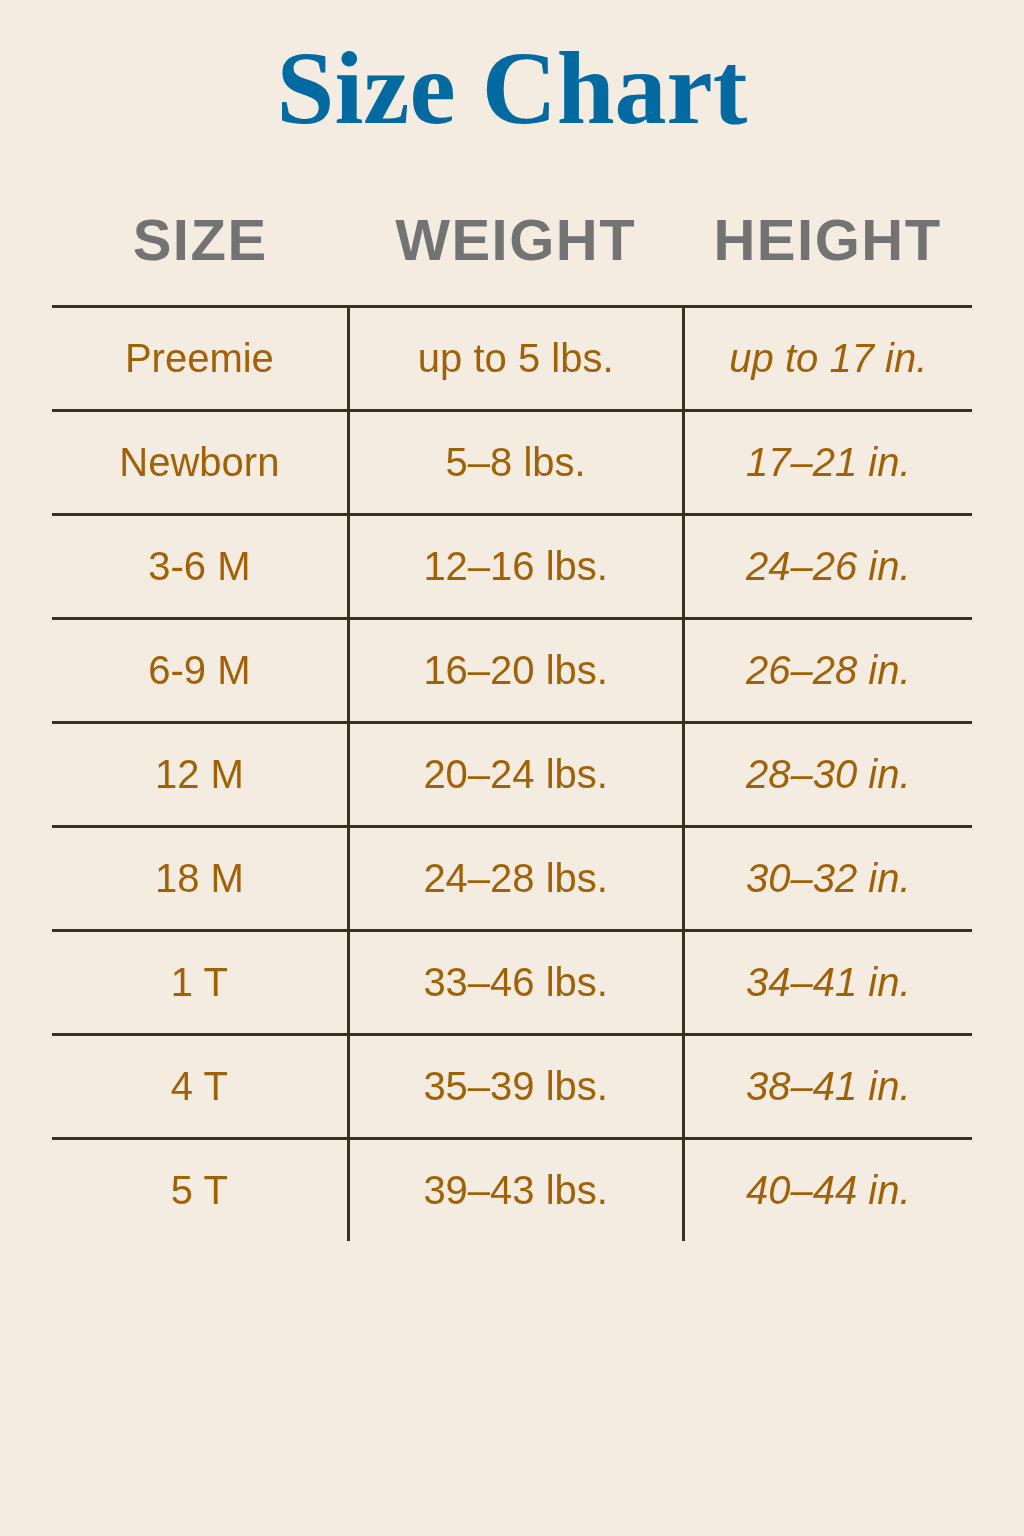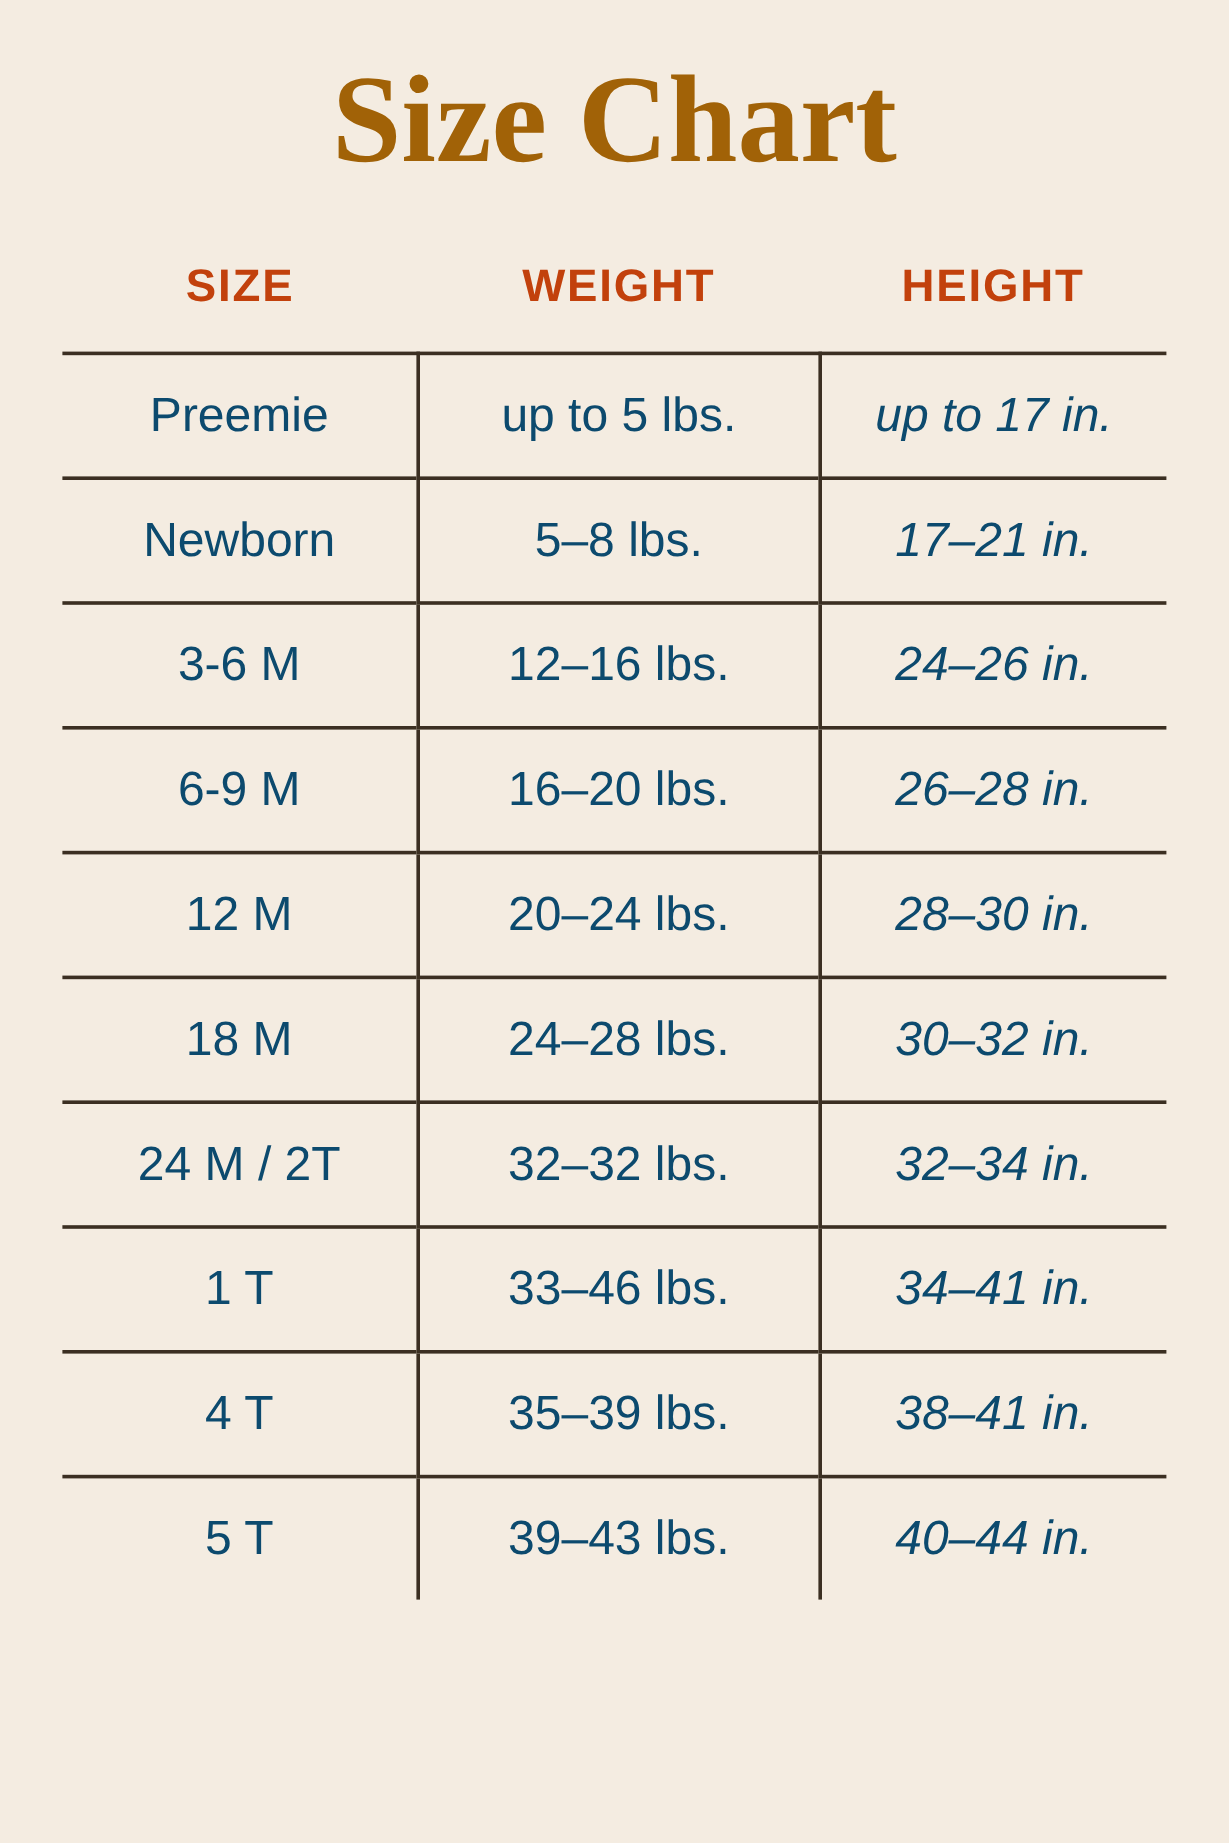--- a/index.html
+++ b/index.html
@@ -20,50 +20,50 @@
     box-sizing: border-box;
     padding: 0 52px;
     position: relative;
   }
   .title {
     font-family: "Liberation Serif", serif;
     font-weight: bold;
     font-size: 104px;
     line-height: 1;
     text-align: center;
-    color: #a16207;
+    color: #0369a1;
     margin: 0;
-    padding-top: 48px;
+    padding-top: 36px;
     letter-spacing: 0px;
   }
   table.size-chart {
     width: 920px;
     margin: 0 auto;
     border-collapse: collapse;
     table-layout: fixed;
     margin-top: 66px;
   }
   table.size-chart col.c1 { width: 32.2%; }
   table.size-chart col.c2 { width: 36.4%; }
   table.size-chart col.c3 { width: 31.4%; }
   thead th {
-    font-size: 38px;
+    font-size: 58px;
     font-weight: bold;
     letter-spacing: 1.5px;
-    color: #c2410c;
+    color: #737373;
     padding: 0 0 32px 0;
     text-align: center;
     border: none;
     font-family: "Liberation Sans", sans-serif;
   }
   tbody td {
     font-size: 40px;
     font-weight: 400;
     text-align: center;
-    color: #0c4a6e;
+    color: #a16207;
     height: 101px;
     padding: 0;
     border-top: 3px solid #3b2f22;
     border-right: 3px solid #3b2f22;
     vertical-align: middle;
     white-space: nowrap;
   }
   tbody td:last-child {
     border-right: none;
     font-style: italic;
@@ -116,25 +116,20 @@
         <td>12 M</td>
         <td>20–24 lbs.</td>
         <td>28–30 in.</td>
       </tr>
       <tr>
         <td>18 M</td>
         <td>24–28 lbs.</td>
         <td>30–32 in.</td>
       </tr>
       <tr>
-        <td>24 M / 2T</td>
-        <td>32–32 lbs.</td>
-        <td>32–34 in.</td>
-      </tr>
-      <tr>
         <td>1 T</td>
         <td>33–46 lbs.</td>
         <td>34–41 in.</td>
       </tr>
       <tr>
         <td>4 T</td>
         <td>35–39 lbs.</td>
         <td>38–41 in.</td>
       </tr>
       <tr>

